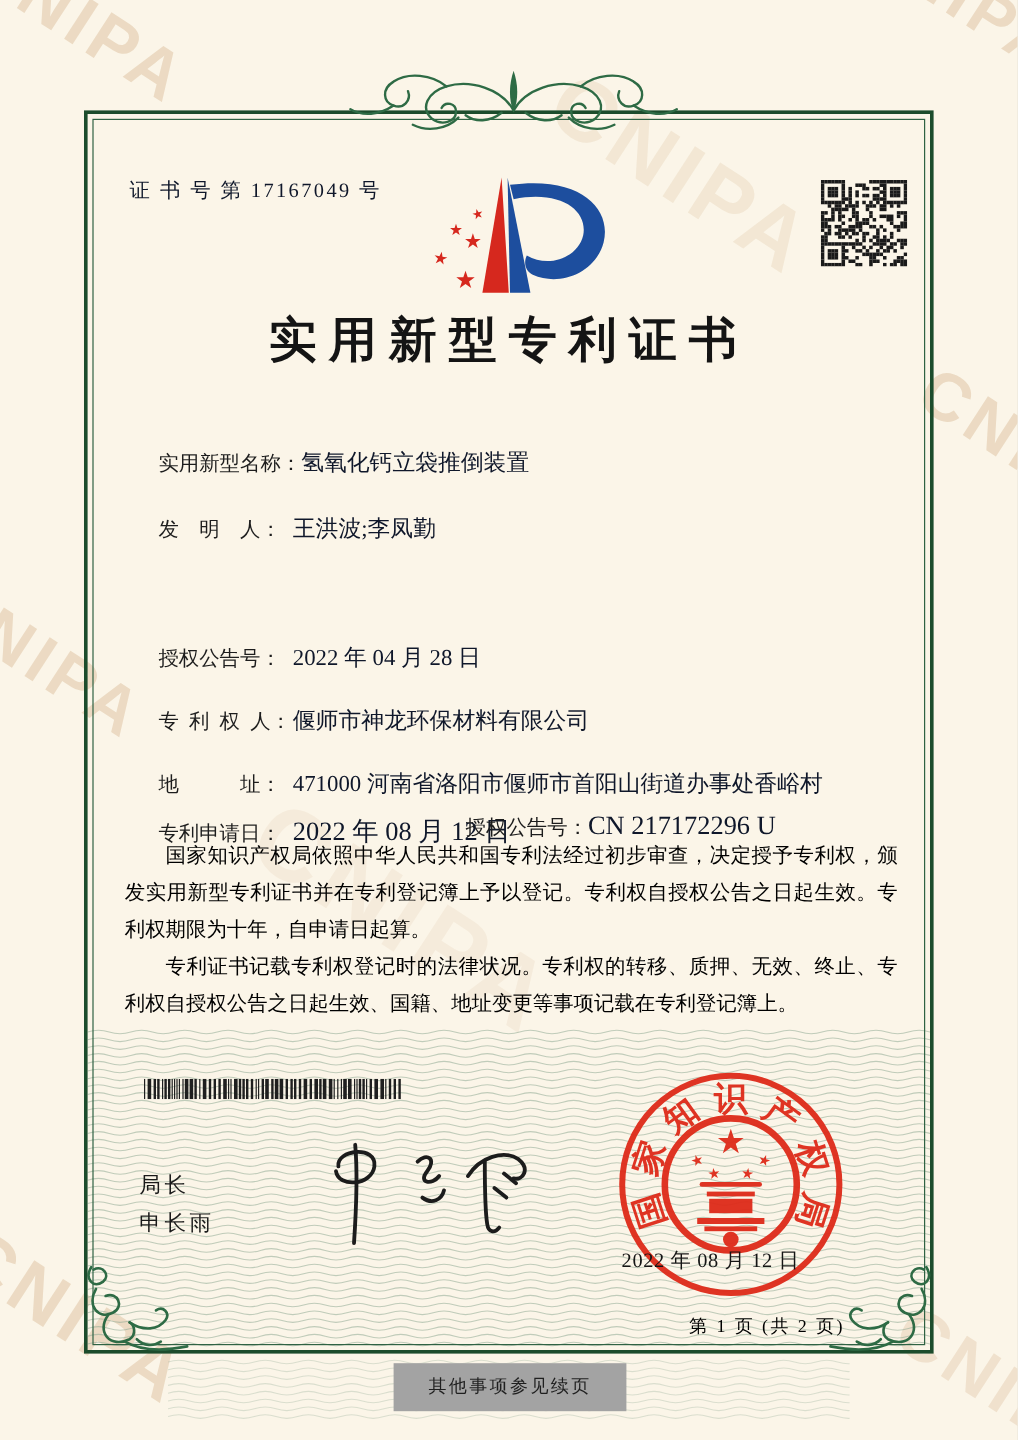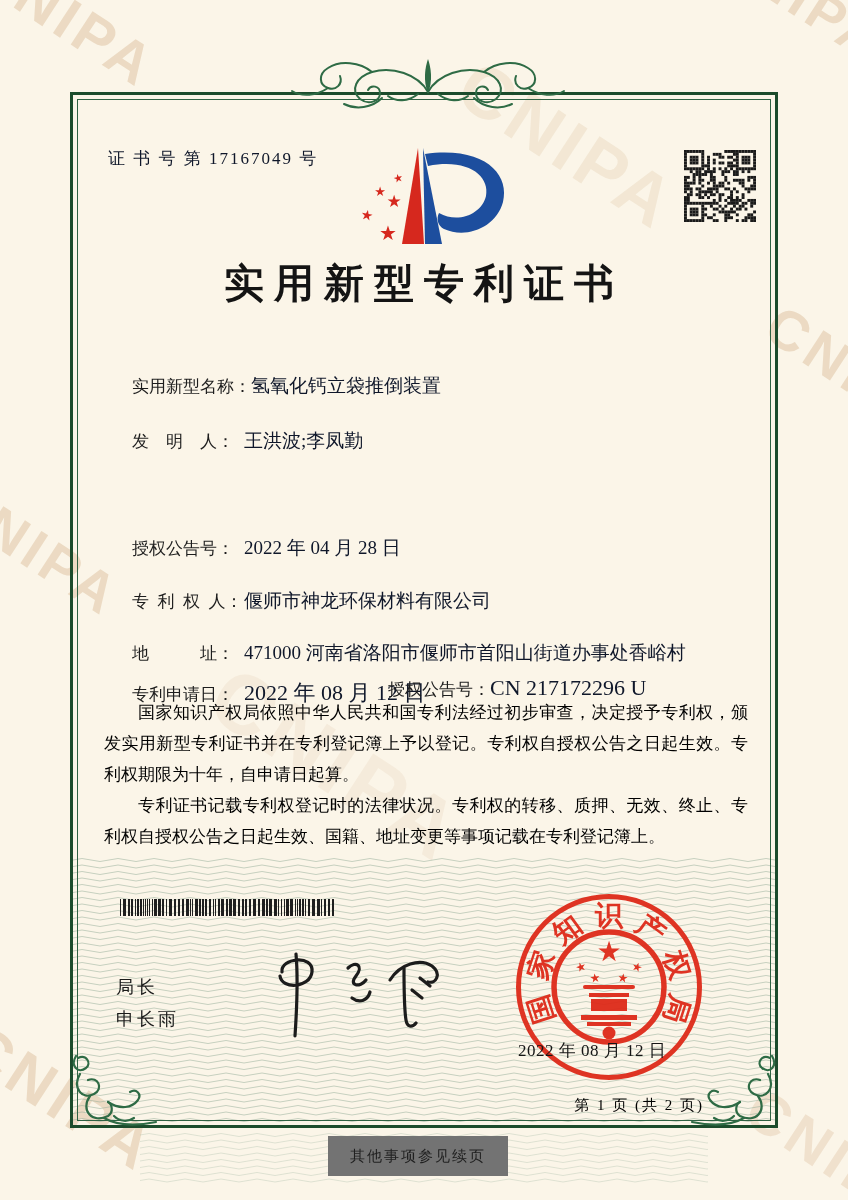--- a/index.html
+++ b/index.html
@@ -30,21 +30,21 @@
   .paras p{margin:0;text-indent:2em;font-size:17px;line-height:31px;text-align:justify;color:#000000;}
   .barcode{position:absolute;left:120px;top:899px;width:218px;height:17px;z-index:4;}
   .signer{position:absolute;left:116px;font-family:"Liberation Sans",sans-serif;
       font-size:18px;letter-spacing:3px;color:#1a1a1a;z-index:5;}
   .signature{position:absolute;left:252px;top:946px;width:192px;height:96px;z-index:5;}
   .seal{position:absolute;left:511px;top:889px;width:196px;height:196px;z-index:5;opacity:.95;}
   .seal-date{position:absolute;left:518px;top:1039px;font-size:17px;letter-spacing:.5px;
       color:#151515;z-index:6;white-space:pre;}
   .page-num{position:absolute;left:0;top:1096px;width:704px;text-align:right;font-size:15px;
       color:#000000;z-index:5;letter-spacing:2px;}
-  .cont-box{position:absolute;left:328px;top:1136px;width:180px;height:40px;background:#737373;
+  .cont-box{position:absolute;left:328px;top:1136px;width:194px;height:40px;background:#a3a3a3;
       z-index:5;text-align:center;line-height:40px;font-size:15px;letter-spacing:2px;color:#1f1f1f;}
   .waves{position:absolute;z-index:2;}
 </style>
 </head>
 <body>
 
 <div class="page">
 
   <div class="wm" style="left:-34px;top:-16px;font-size:58px;">CNIPA</div>
   <div class="wm" style="left:706px;top:-34px;font-size:54px;">CNIPA</div>

